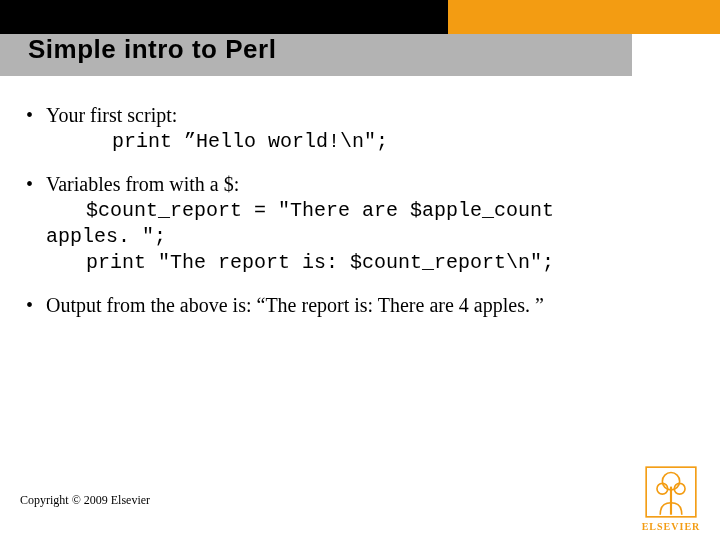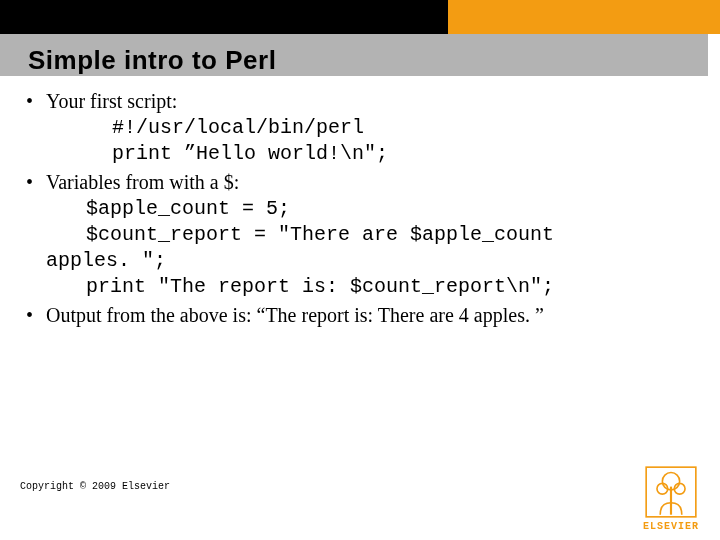--- a/index.html
+++ b/index.html
@@ -1,54 +1,52 @@
 <!DOCTYPE html>
 <html><head>
 <meta charset="utf-8">
 <style>
   html,body{margin:0;padding:0;width:720px;height:540px;background:#fff;font-family:"Times New Roman",Times,serif;color:#000;overflow:hidden}
   .slide{position:relative;width:720px;height:540px}
   .topbar{position:absolute;left:0;top:0;width:720px;height:34px;background:#000}
   .orangebar{position:absolute;right:0;top:0;width:272px;height:34px;background:#f39c12}
-  .titlebar{position:absolute;left:0;top:34px;width:708px;height:42px;background:#b3b3b3;display:flex;align-items:flex-end}
+  .titlebar{position:absolute;left:0;top:34px;width:632px;height:42px;background:#b3b3b3;display:flex;align-items:flex-start}
   .titlebar h1{margin:0 0 0 28px;font-family:Arial,Helvetica,sans-serif;font-weight:900;font-size:26px;color:#000;letter-spacing:0.5px}
   .body{position:absolute;left:20px;top:86px;width:680px;font-size:20px;line-height:1.35}
   ul.b{list-style:none;margin:0;padding:0}
-  ul.b>li{position:relative;padding-left:26px;margin-top:2px}
+  ul.b>li{position:relative;padding-left:26px;margin-top:16px}
   ul.b>li:before{content:"\2022";position:absolute;left:6px;top:0;font-size:20px}
   .code{font-family:"Courier New",Courier,monospace;white-space:pre;font-size:20px;line-height:1.3}
   .ind1{padding-left:66px}
   .ind2{padding-left:40px}
   .ind0{padding-left:0}
-  .copyright{position:absolute;left:20px;bottom:48px;font-family:Liberation Mono, monospace;font-size:10px;color:#000}
+  .copyright{position:absolute;left:20px;bottom:32px;font-family:Liberation Serif, serif;font-size:12px;color:#000}
   .logo{position:absolute;right:18px;bottom:8px;width:62px;text-align:center}
   .logo .tree{width:54px;height:54px;margin:0 auto 2px}
-  .logo .name{font-family:Liberation Mono, monospace;font-size:10px;letter-spacing:1px;color:#f39c12;font-weight:bold}
+  .logo .name{font-family:Liberation Serif, serif;font-size:10px;letter-spacing:1px;color:#f39c12;font-weight:bold}
 </style>
 </head>
 <body>
 <div class="slide">
 
   <div class="topbar"></div>
   <div class="orangebar"></div>
 
   <div class="titlebar">
     <h1>Simple intro to Perl</h1>
   </div>
 
   <div class="body">
     <ul class="b">
       <li>
         <span>Your first script:</span>
-        <div class="code ind1">#!/usr/local/bin/perl</div>
         <div class="code ind1">print ”Hello world!\n";</div>
       </li>
       <li>
         <span>Variables from with a $:</span>
-        <div class="code ind2">$apple_count = 5;</div>
         <div class="code ind2">$count_report = "There are $apple_count</div>
         <div class="code ind0">apples. ";</div>
         <div class="code ind2">print "The report is: $count_report\n";</div>
       </li>
       <li>
         <span>Output from the above is: “The report is: There are 4 apples. ”</span>
       </li>
     </ul>
   </div>
 

